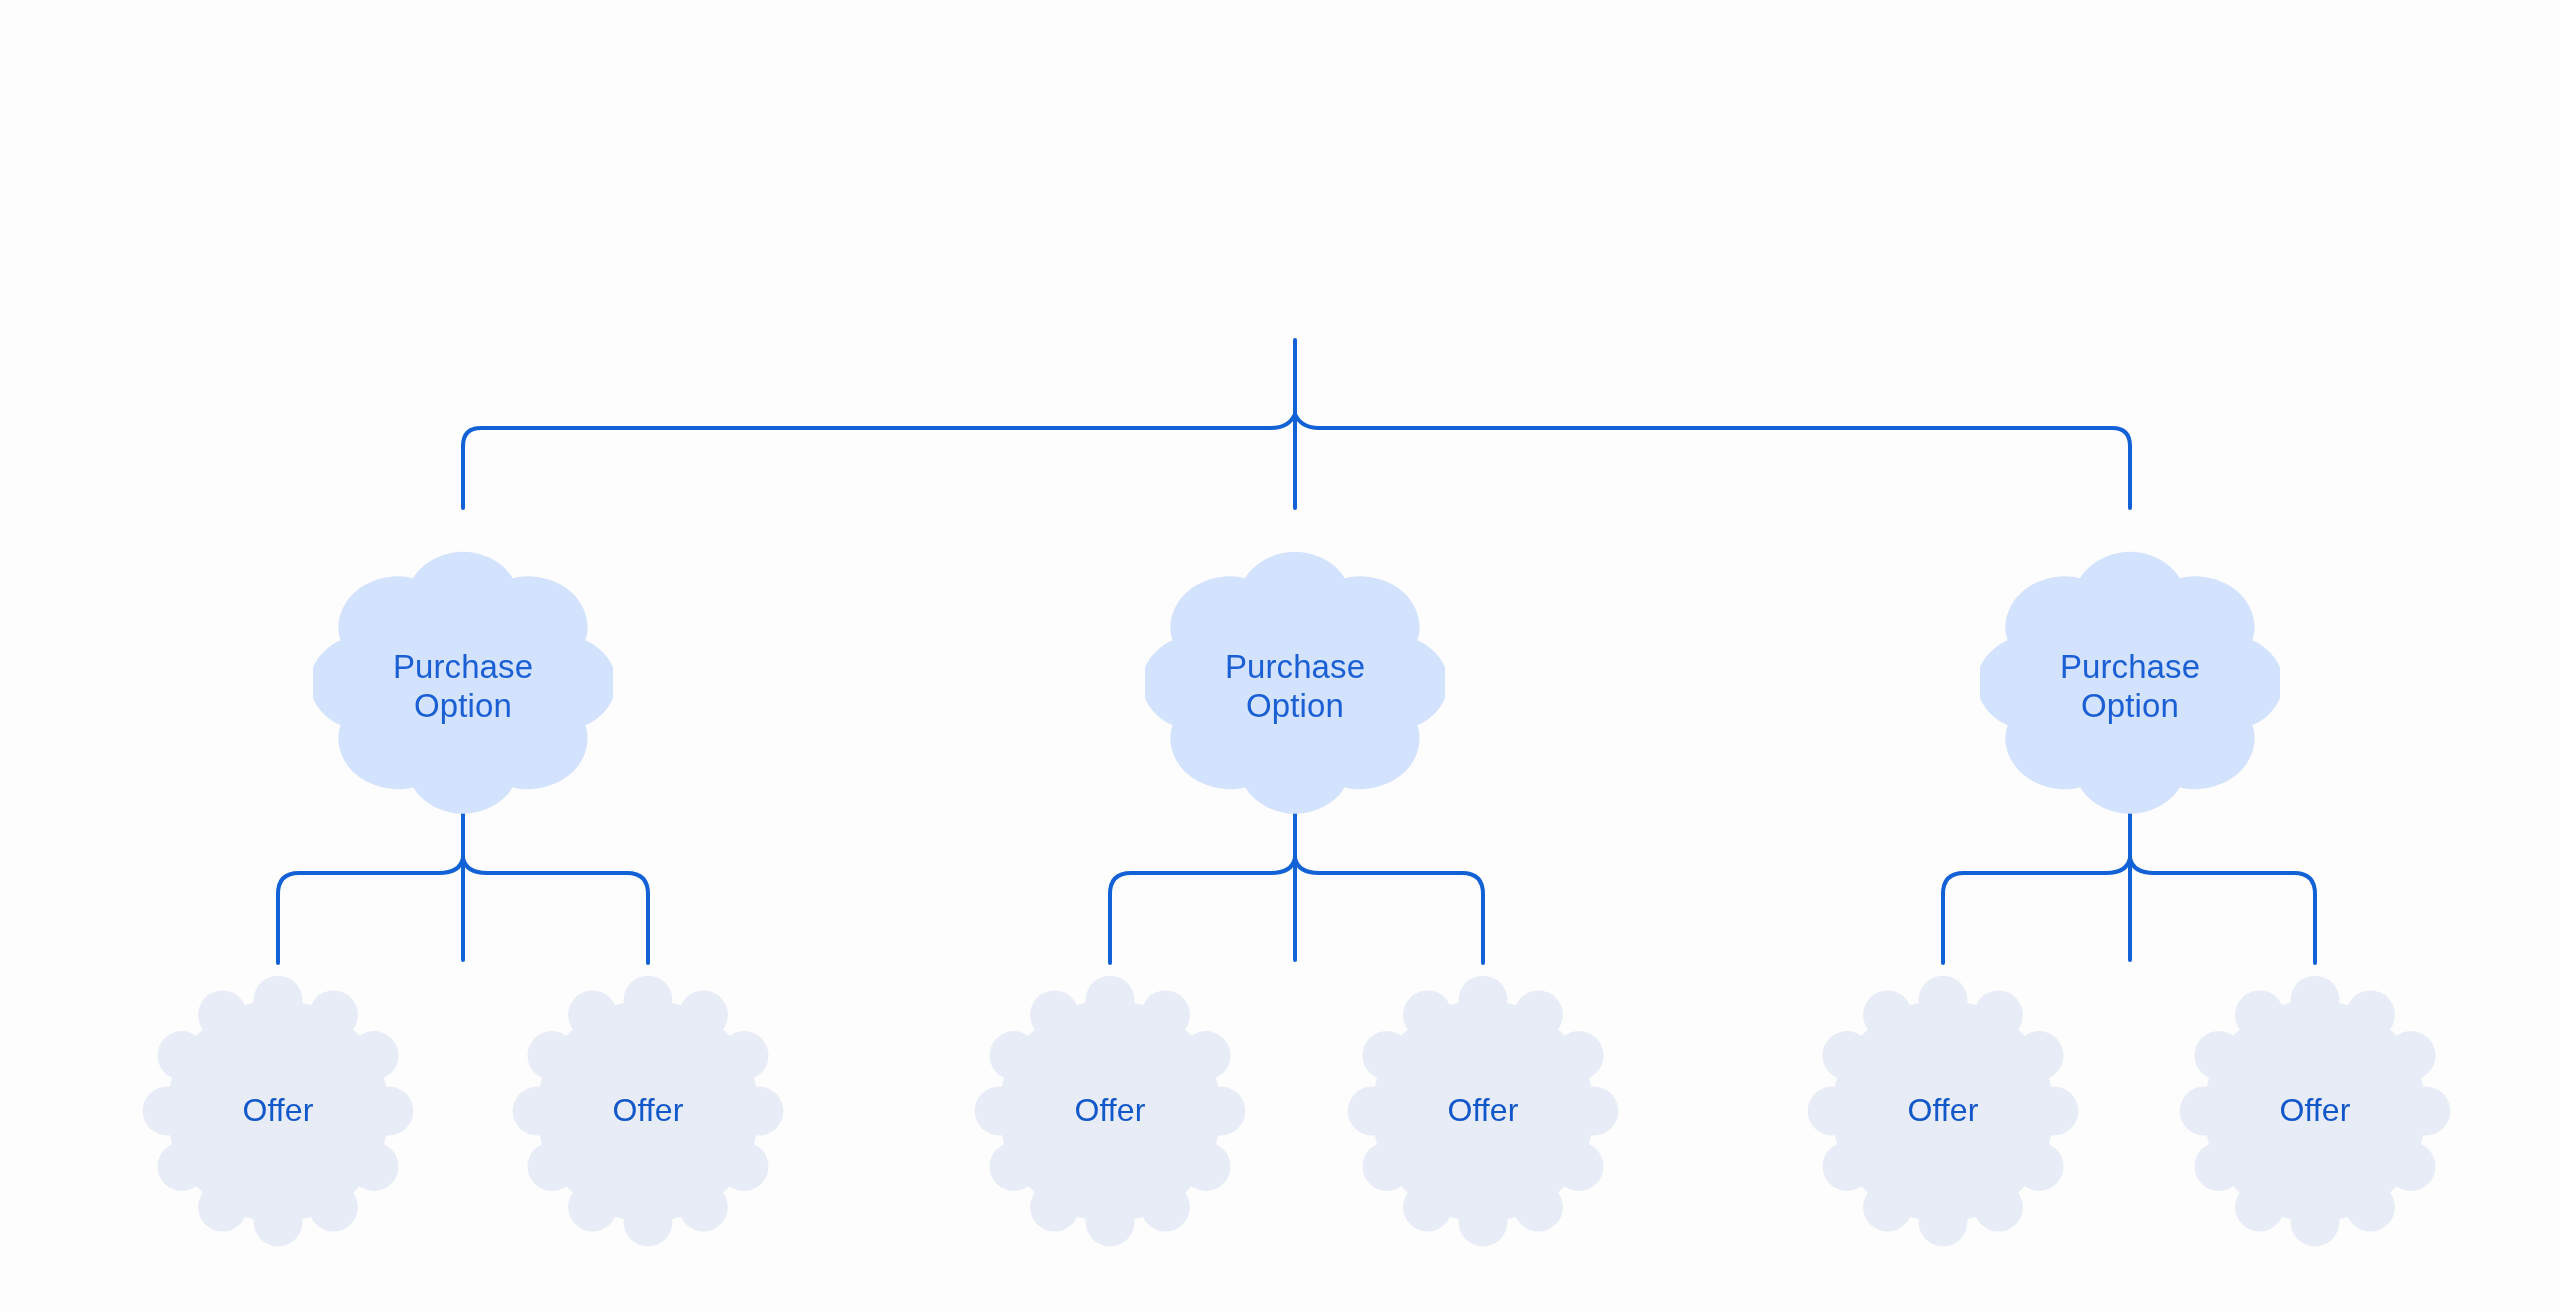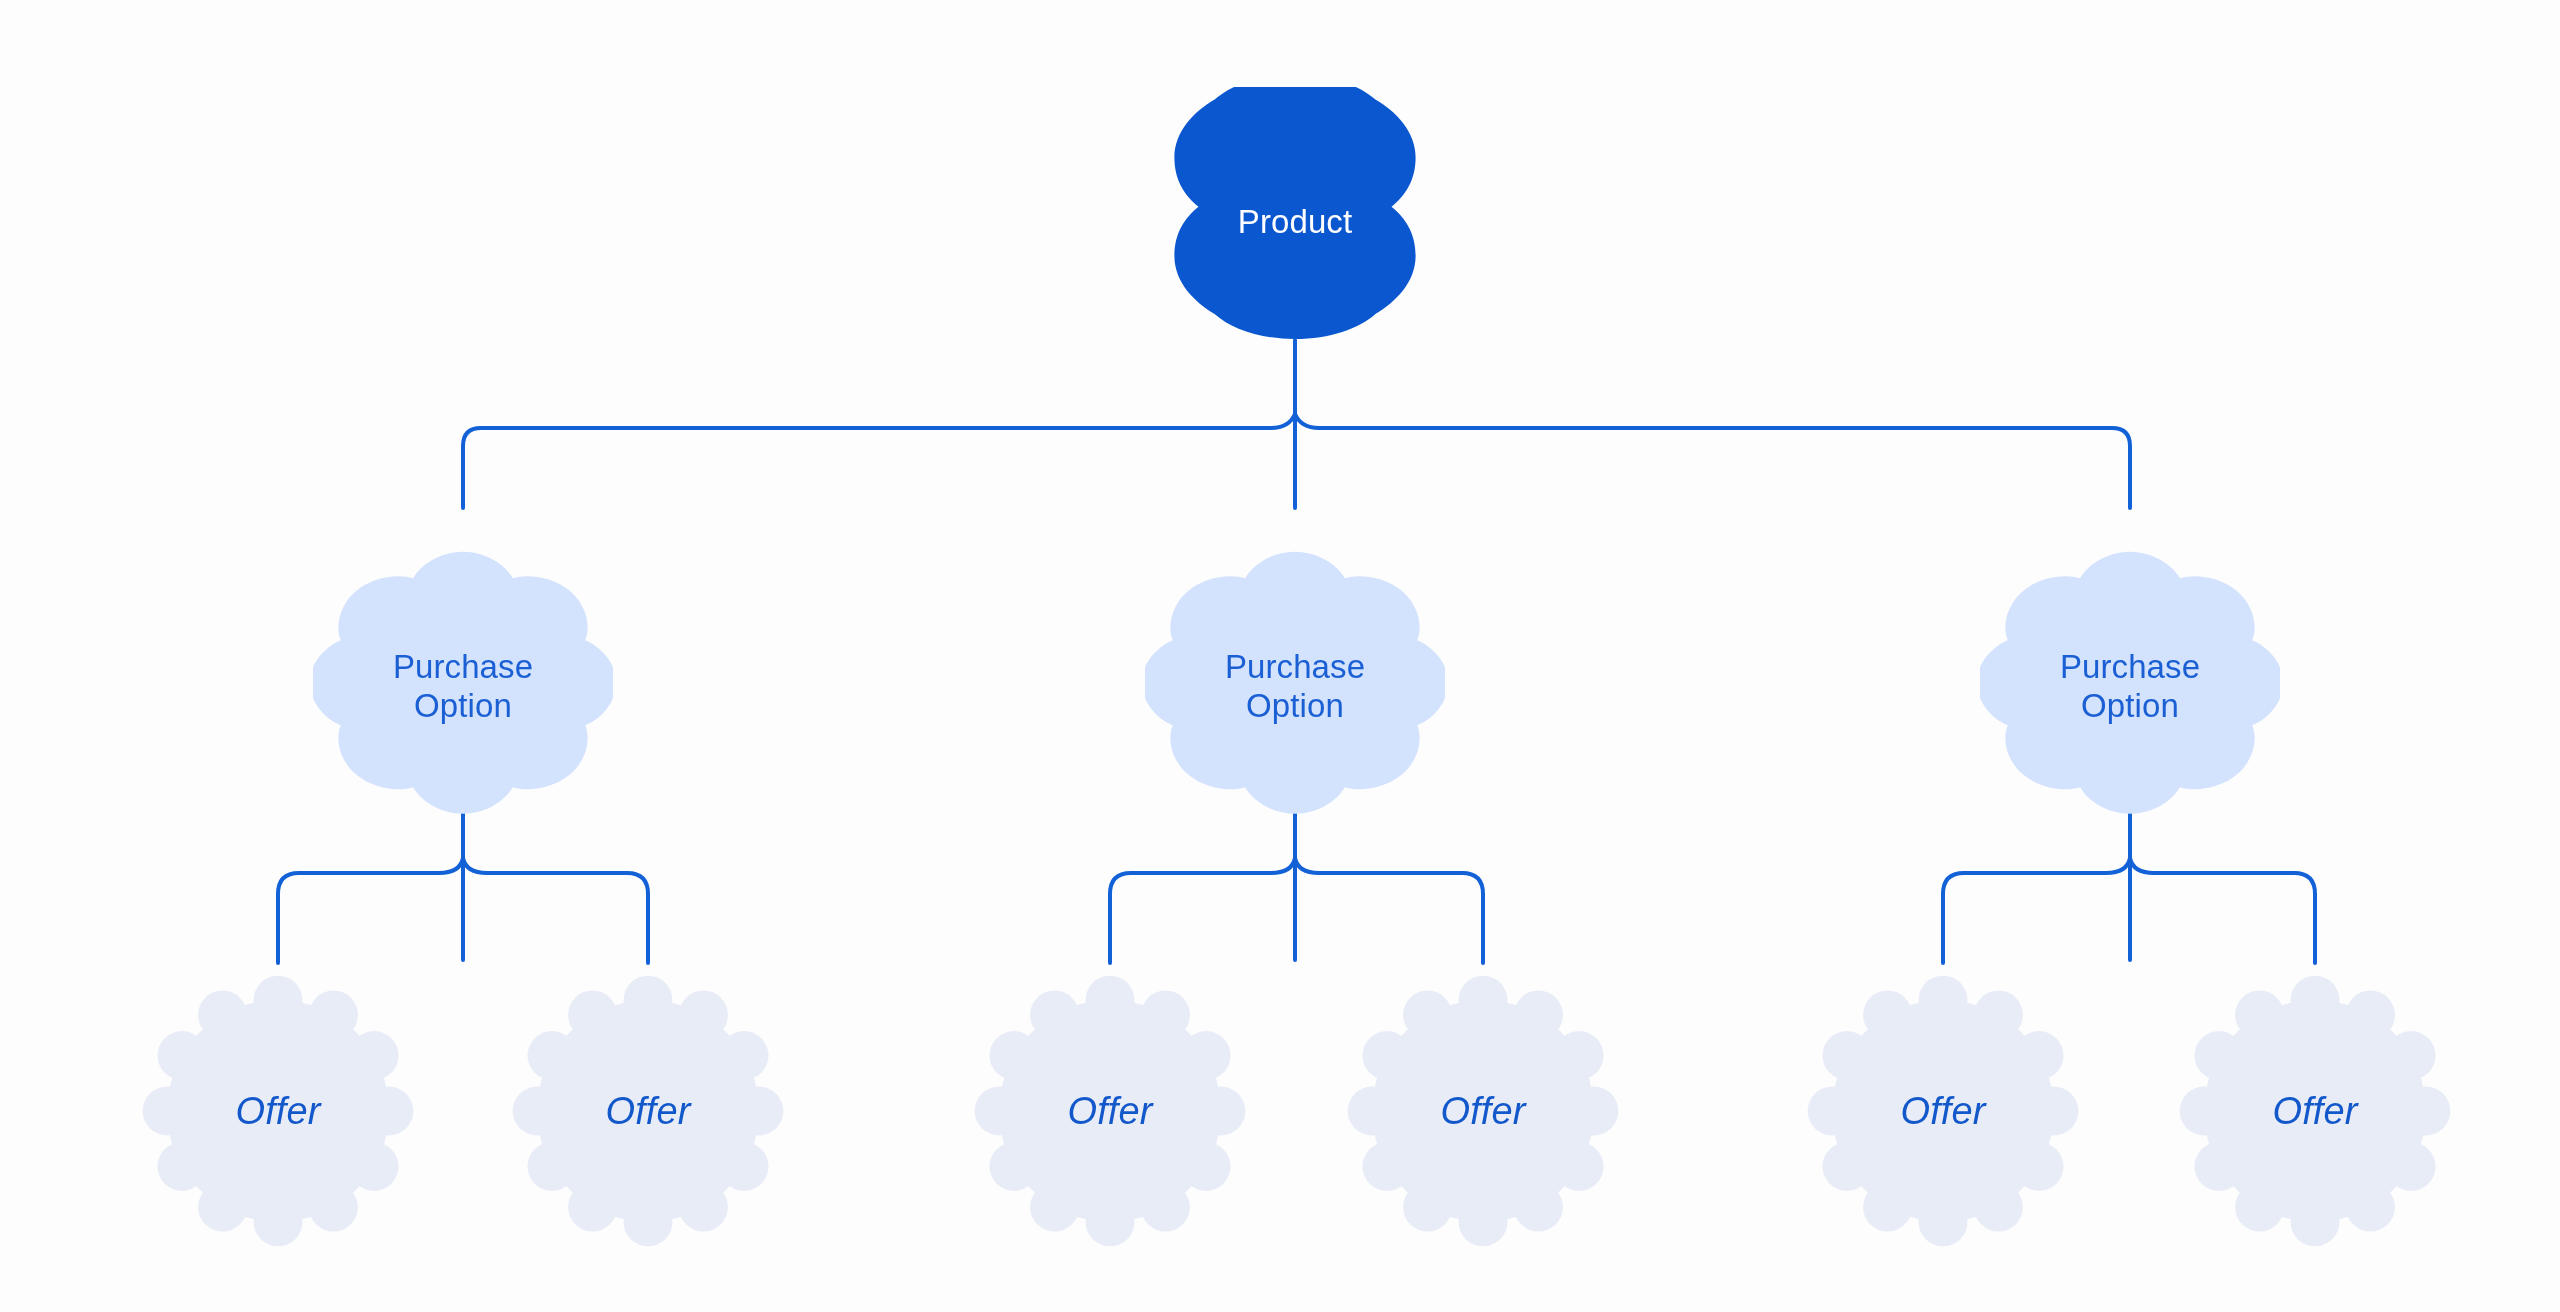--- a/index.html
+++ b/index.html
@@ -78,23 +78,22 @@
   .node-mid.pos-1 { left: 1145px; }
   .node-mid.pos-2 { left: 1980px; }
   
   .node-leaf {
     width: 282px;
     height: 282px;
     top: 970px;
   }
   .node-leaf .node-label {
     color: #1258ca;
-    font-size: 38px;
+    font-size: 32px;
     font-weight: 400;
-    font-style: italic;
   }
   .node-leaf.pos-0 { left: 137px; }
   .node-leaf.pos-1 { left: 507px; }
   .node-leaf.pos-2 { left: 969px; }
   .node-leaf.pos-3 { left: 1342px; }
   .node-leaf.pos-4 { left: 1802px; }
   .node-leaf.pos-5 { left: 2174px; }
 </style>
 </head>
 <body>
@@ -116,38 +115,20 @@
       <path d="M1295,795 L1295,960"></path>
       <path d="M1110,963 L1110,894 Q1110,873 1131,873 L1271,873 Q1292,873 1295,858"></path>
       <path d="M1483,963 L1483,894 Q1483,873 1462,873 L1319,873 Q1298,873 1295,858"></path>
 
       <path d="M2130,795 L2130,960"></path>
       <path d="M1943,963 L1943,894 Q1943,873 1964,873 L2106,873 Q2127,873 2130,858"></path>
       <path d="M2315,963 L2315,894 Q2315,873 2294,873 L2154,873 Q2133,873 2130,858"></path>
     </g>
   </svg>
 
-  <div class="node node-root">
-    <svg class="blob-svg" viewBox="0 0 200 200" preserveAspectRatio="none" xmlns="http://www.w3.org/2000/svg">
-      <path d="M100,3
-               C126,3 148,14 160,29
-               C175,41 190,62 190,89
-               C190,113 182,129 172,140
-               C182,151 190,167 190,191
-               C190,218 175,239 160,251
-               C148,266 126,277 100,277
-               C74,277 52,266 40,251
-               C25,239 10,218 10,191
-               C10,167 18,151 28,140
-               C18,129 10,113 10,89
-               C10,62 25,41 40,29
-               C52,14 74,3 100,3 Z" transform="translate(0,-40) scale(1,0.715) translate(0,40)" fill="#0b57d0"></path>
-    </svg>
-    <span class="node-label" style="color: rgb(255, 255, 255);">Product</span>
-  </div>
 
   <div class="node node-mid pos-0">
     <svg class="blob-svg" viewBox="0 0 300 300" xmlns="http://www.w3.org/2000/svg">
       <path fill="#d3e2fd" d="M150,8
         C176,8 196,26 203,41 C219,35 246,39 264,57 C282,75 286,102 280,118
         C295,125 313,145 313,171 C313,197 295,217 280,224 C286,240 282,267 264,285
         C246,303 219,307 203,301 C196,316 176,334 150,334 C124,334 104,316 97,301
         C81,307 54,303 36,285 C18,267 14,240 20,224 C5,217 -13,197 -13,171
         C-13,145 5,125 20,118 C14,102 18,75 36,57 C54,39 81,35 97,41 C104,26 124,8 150,8 Z" transform="translate(0,-5) scale(1,0.855) translate(0,5)"></path>
     </svg>

